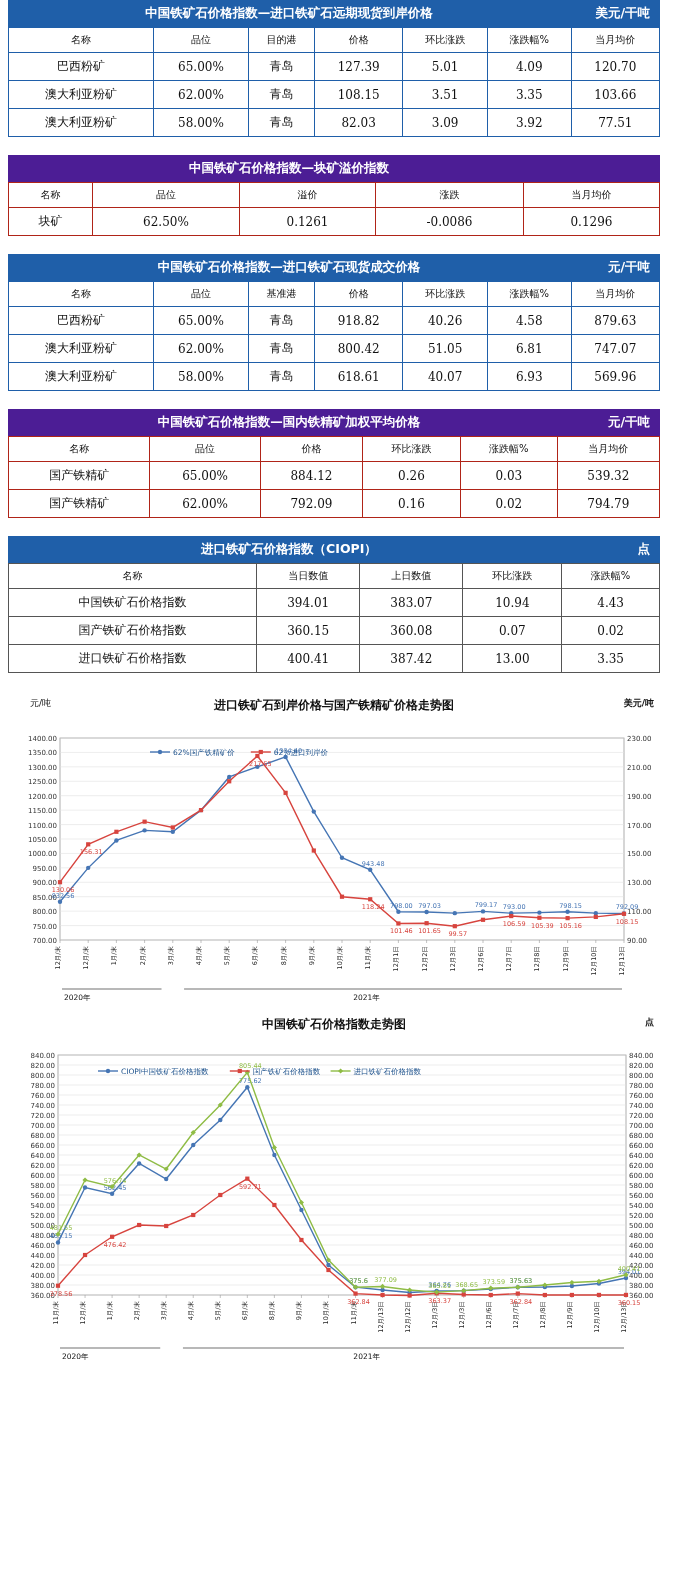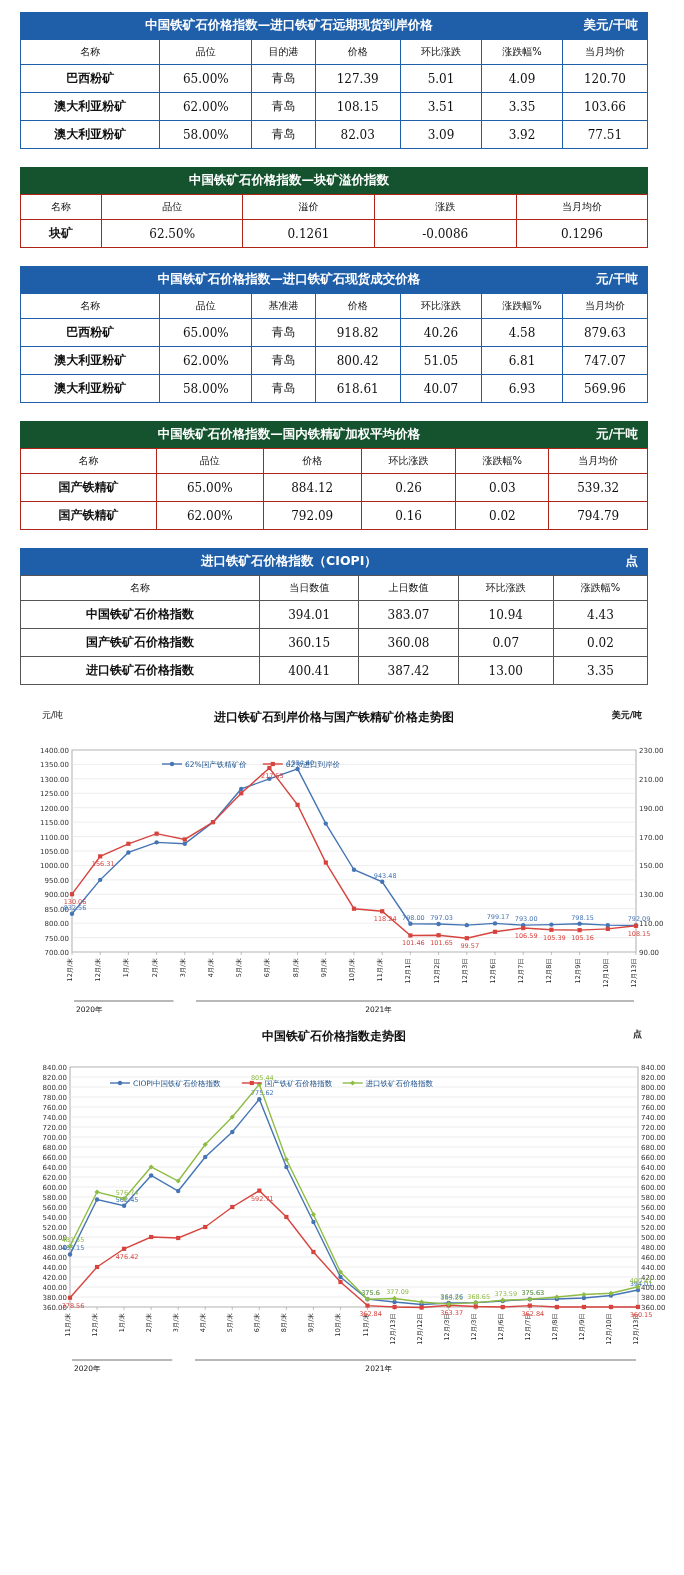--- a/index.html
+++ b/index.html
@@ -1,30 +1,30 @@
 <!DOCTYPE html>
 <html><head>
 <meta charset="utf-8">
 <style>
   html,body{margin:0;padding:0;background:#ffffff;}
   body{width:684px;font-family:"DejaVu Sans","Liberation Sans",sans-serif;color:#111;}
-  .page{width:668px;padding:12px;box-sizing:border-box;}
+  .page{width:668px;padding:0;box-sizing:border-box;}
   .block{margin:0 8px 18px 8px;}
   .bar{display:flex;align-items:center;justify-content:space-between;color:#fff;font-weight:bold;font-size:12.5px;padding:5px 10px;box-sizing:border-box;}
   .bar .t{flex:1;text-align:center;}
   .bar .u{width:90px;text-align:right;}
   .bar.blue{background:#1f5fa9;}
-  .bar.red{background:#14532d;}
+  .bar.red{background:#4c1d95;}
   table{width:100%;border-collapse:collapse;font-size:12px;}
   table td,table th{padding:5px 2px;text-align:center;font-weight:normal;}
   .tbl-blue td,.tbl-blue th{border:1px solid #1f5fa9;}
   .tbl-red td,.tbl-red th{border:1px solid #b02418;}
   .tbl-plain td,.tbl-plain th{border:1px solid #555;}
   thead td{font-weight:normal;font-size:10px;}
-  .name-col{font-weight:bold;}
+  .name-col{font-weight:normal;}
   .num{font-family:"DejaVu Serif","Liberation Serif",serif;font-size:12px;}
   .hdr{font-family:"DejaVu Sans","Liberation Sans",sans-serif;}
   .chart-wrap{position:relative;margin:0 8px 10px 8px;}
   .chart-title{text-align:center;font-size:12px;font-weight:bold;margin-bottom:2px;}
   .axis-unit-l{position:absolute;left:22px;top:0;font-size:9px;}
   .axis-unit-r{position:absolute;right:6px;top:0;font-size:9px;font-weight:bold;}
   svg{display:block;}
   .footer-sp{height:6px;}
 </style>
 </head>

